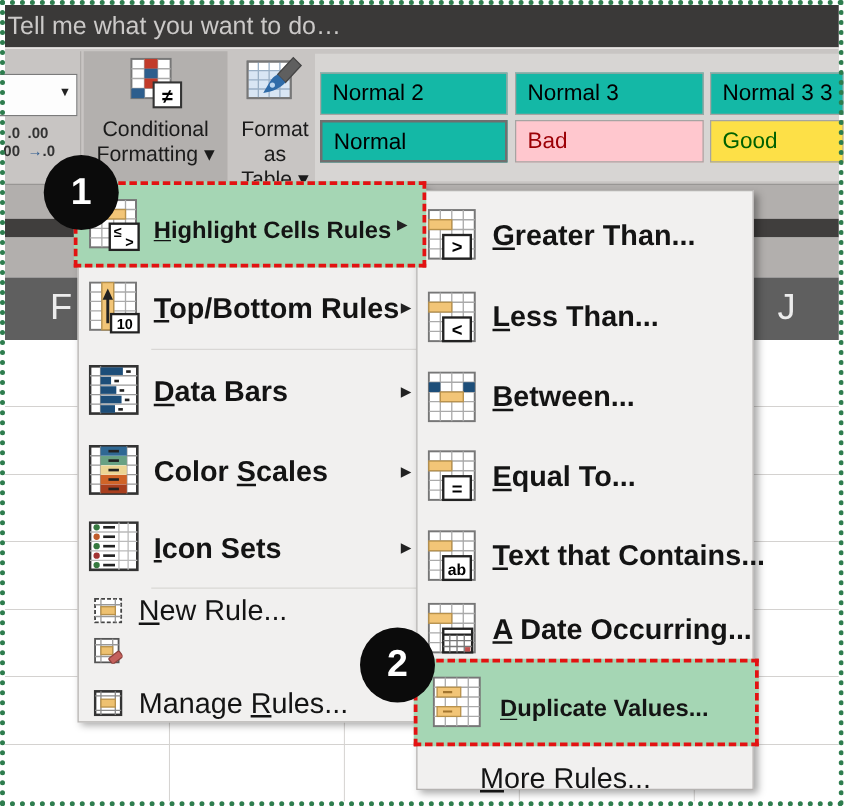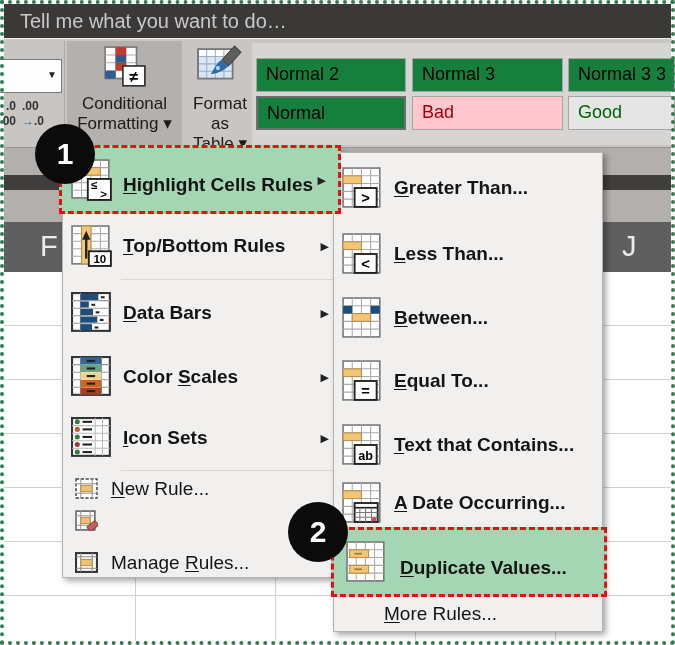--- a/index.html
+++ b/index.html
@@ -2,64 +2,64 @@
 <html><head>
 <meta charset="utf-8">
 <style>
   html,body{margin:0;padding:0;background:#fff;}
   #stage{position:relative;width:675px;height:645px;background:#fff;overflow:hidden;
          font-family:"Liberation Sans",sans-serif;-webkit-font-smoothing:antialiased;}
   
   .frame{position:absolute;inset:0;border:4px dotted #2e7d4e;z-index:30;pointer-events:none;}
   
   .tellme{position:absolute;left:4px;top:4px;width:667px;height:34px;background:#3a3938;
-          color:#cbc9c8;font-size:20px;line-height:34px;padding-left:16px;box-sizing:border-box;z-index:2;}
+          color:#cbc9c8;font-size:20px;line-height:34px;padding-left:2px;box-sizing:border-box;z-index:2;}
   
   .ribbon{position:absolute;left:4px;top:38px;width:667px;height:110px;background:#c8c5c3;
           border-top:1px solid #efedec;border-bottom:1px solid #989694;box-sizing:border-box;z-index:2;}
   .combo{position:absolute;left:-10px;top:20px;width:66px;height:32px;background:#fdfdfd;
          border:1px solid #7b7b7b;}
   .combo .arr{position:absolute;right:4px;top:9px;font-size:10px;color:#222;}
   .numfmt{position:absolute;left:0px;top:58px;width:50px;height:40px;font-size:12px;font-weight:bold;
           color:#333;line-height:15px;}
   .numfmt .c1{position:absolute;left:-4px;top:2px;text-align:right;width:16px;}
   .numfmt .c2{position:absolute;left:18px;top:2px;}
   .numfmt .blue{color:#2d5b8f;}
   .vsep{position:absolute;left:60px;top:2px;bottom:2px;width:1px;background:#aeabA9;}
   .bigbtn{position:absolute;top:2px;height:106px;text-align:center;color:#1b1b1b;font-size:17px;}
   .bigbtn .ic{margin-top:4px;}
   .bigbtn .l1{margin-top:0px;line-height:20px;}
   .bigbtn .l2{line-height:20px;}
   #cfbtn{left:63px;width:115px;background:#b3b0ae;}
   #fatbtn{left:180px;width:72px;}
   .gal{position:absolute;left:248px;top:4px;width:419px;height:102px;background:#d7d5d3;}
-  .cell{position:absolute;height:34px;background:#15803d;border:1px solid #a6a4a2;box-sizing:border-box;
+  .cell{position:absolute;height:34px;background:#14b8a6;border:1px solid #a6a4a2;box-sizing:border-box;
         font-size:18px;line-height:31px;padding-left:9px;color:#000;white-space:nowrap;overflow:hidden;}
   .cell.sel{border:2px solid #6f6f6f;}
   .cell.bad{background:#ffc7ce;color:#9c0006;}
-  .cell.good{background:#e5e5e5;color:#006100;}
+  .cell.good{background:#fde047;color:#006100;}
   
   .band1{position:absolute;left:4px;top:148px;width:667px;height:27px;background:#b2afad;z-index:1;}
   .band2{position:absolute;left:4px;top:175px;width:667px;height:15px;background:#403e3d;z-index:1;}
   .band3{position:absolute;left:4px;top:190px;width:667px;height:32px;background:#b2afad;z-index:1;}
   .colhead{position:absolute;left:4px;top:222px;width:667px;height:50px;background:#5f5f5f;z-index:1;}
   .colhead span{position:absolute;top:8px;font-size:29px;color:#ececec;}
   .grid{position:absolute;left:4px;top:272px;width:667px;height:369px;background-color:#fff;
         background-image:
           repeating-linear-gradient(to right,transparent 0 139px,#d4d2d0 139px 140px),
           repeating-linear-gradient(to bottom,transparent 0 53px,#d4d2d0 53px 54px);
         background-position:-8px 0,0 0;z-index:0;}
   
   .panel{position:absolute;background:#f1f0ef;border:1px solid #b5b3b1;
          box-shadow:3px 3px 6px rgba(0,0,0,.35);box-sizing:border-box;}
   #leftmenu{left:62px;top:148px;width:278px;height:430px;z-index:4;}
   #flyout{left:333px;top:152px;width:270px;height:480px;z-index:5;}
   .mi{position:absolute;left:0;right:0;display:flex;align-items:center;}
   .mi .ig{flex:0 0 auto;margin-left:8px;}
-  .mi .lbl{margin-left:10px;font-size:19px;font-weight:bold;color:#141414;white-space:nowrap;}
+  .mi .lbl{margin-left:10px;font-size:23px;font-weight:bold;color:#141414;white-space:nowrap;}
   .mi.small .ig{margin-left:12px;}
   .mi.small .lbl{margin-left:13px;font-weight:normal;}
   .key{text-decoration:underline;text-underline-offset:2px;}
   .fly{position:absolute;right:10px;top:50%;transform:translateY(-50%);font-size:11px;color:#222;}
   .msep{position:absolute;left:58px;right:3px;height:1px;background:#d9d7d5;}
   
   .hlbox{position:absolute;background:#a5d6b4;border:3px dashed #e31212;box-sizing:border-box;
          display:flex;align-items:center;z-index:6;}
   #hl1{left:59px;top:145px;width:282px;height:69px;}
   #hl2{left:331px;top:527px;width:276px;height:70px;text-align:right;}
@@ -314,21 +314,21 @@
         <path d="M9.75 1V38 M18.5 1V38 M27.25 1V38 M1 8.4H36 M1 15.8H36 M1 23.2H36 M1 30.6H36" stroke="#aaa" fill="none"></path>
         <rect x="1" y="8.4" width="17.5" height="7.4" fill="#f2c577" stroke="#b8914a"></rect>
         <rect x="12" y="20" width="22" height="18" fill="#fff" stroke="#222" stroke-width="1.8"></rect>
         <path d="M12 24.5H34" stroke="#222" stroke-width="1.6" fill="none"></path>
         <path d="M17 24.5V38 M22.5 24.5V38 M28 24.5V38 M12 29H34 M12 33.5H34" stroke="#777" fill="none"></path>
         <rect x="28.6" y="34" width="4" height="3.4" fill="#c0504d"></rect>
       </svg>
       <span class="lbl"><span></span><span class="key">A</span><span> Date Occurring...</span></span>
     </div>
 
-    <div class="mi small" style="top:445px;height:32px">
+    <div class="mi small" style="top:445px;height:48px">
       <span class="lbl" style="margin-left:50px"><span></span><span class="key">M</span><span>ore Rules...</span></span>
     </div>
   </div>
 
   <div class="hlbox" id="hl1">
     <svg class="icon-lg ig" viewBox="0 0 40 40">
       <rect x="1" y="1" width="35" height="36" fill="#fff" stroke="#777" stroke-width="1.5"></rect>
       <path d="M10 1V37 M19 1V37 M28 1V37 M1 8.2H36 M1 15.4H36 M1 22.6H36 M1 29.8H36" stroke="#aaa" fill="none"></path>
       <rect x="10" y="8.2" width="18" height="7.2" fill="#f2c577" stroke="#b8914a"></rect>
       <rect x="16" y="19" width="22" height="20" fill="#fff" stroke="#222" stroke-width="1.8"></rect>

